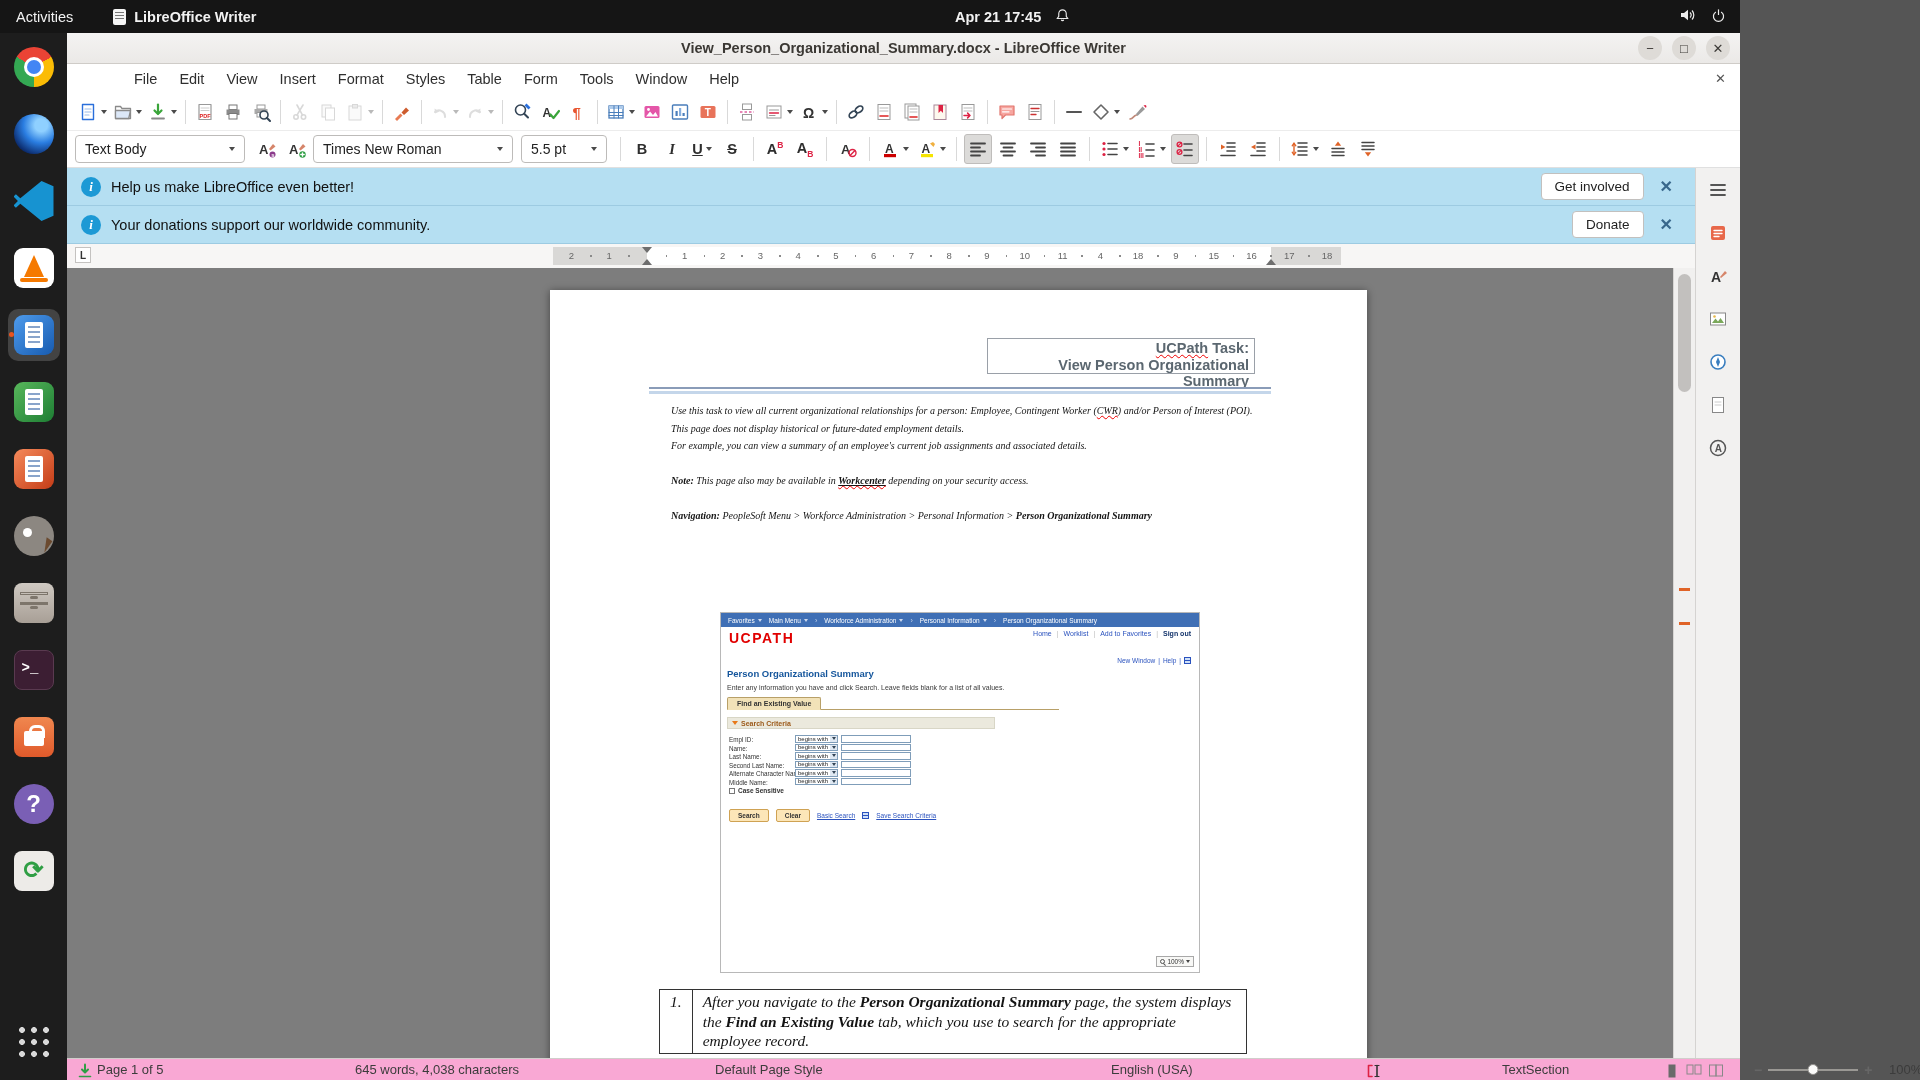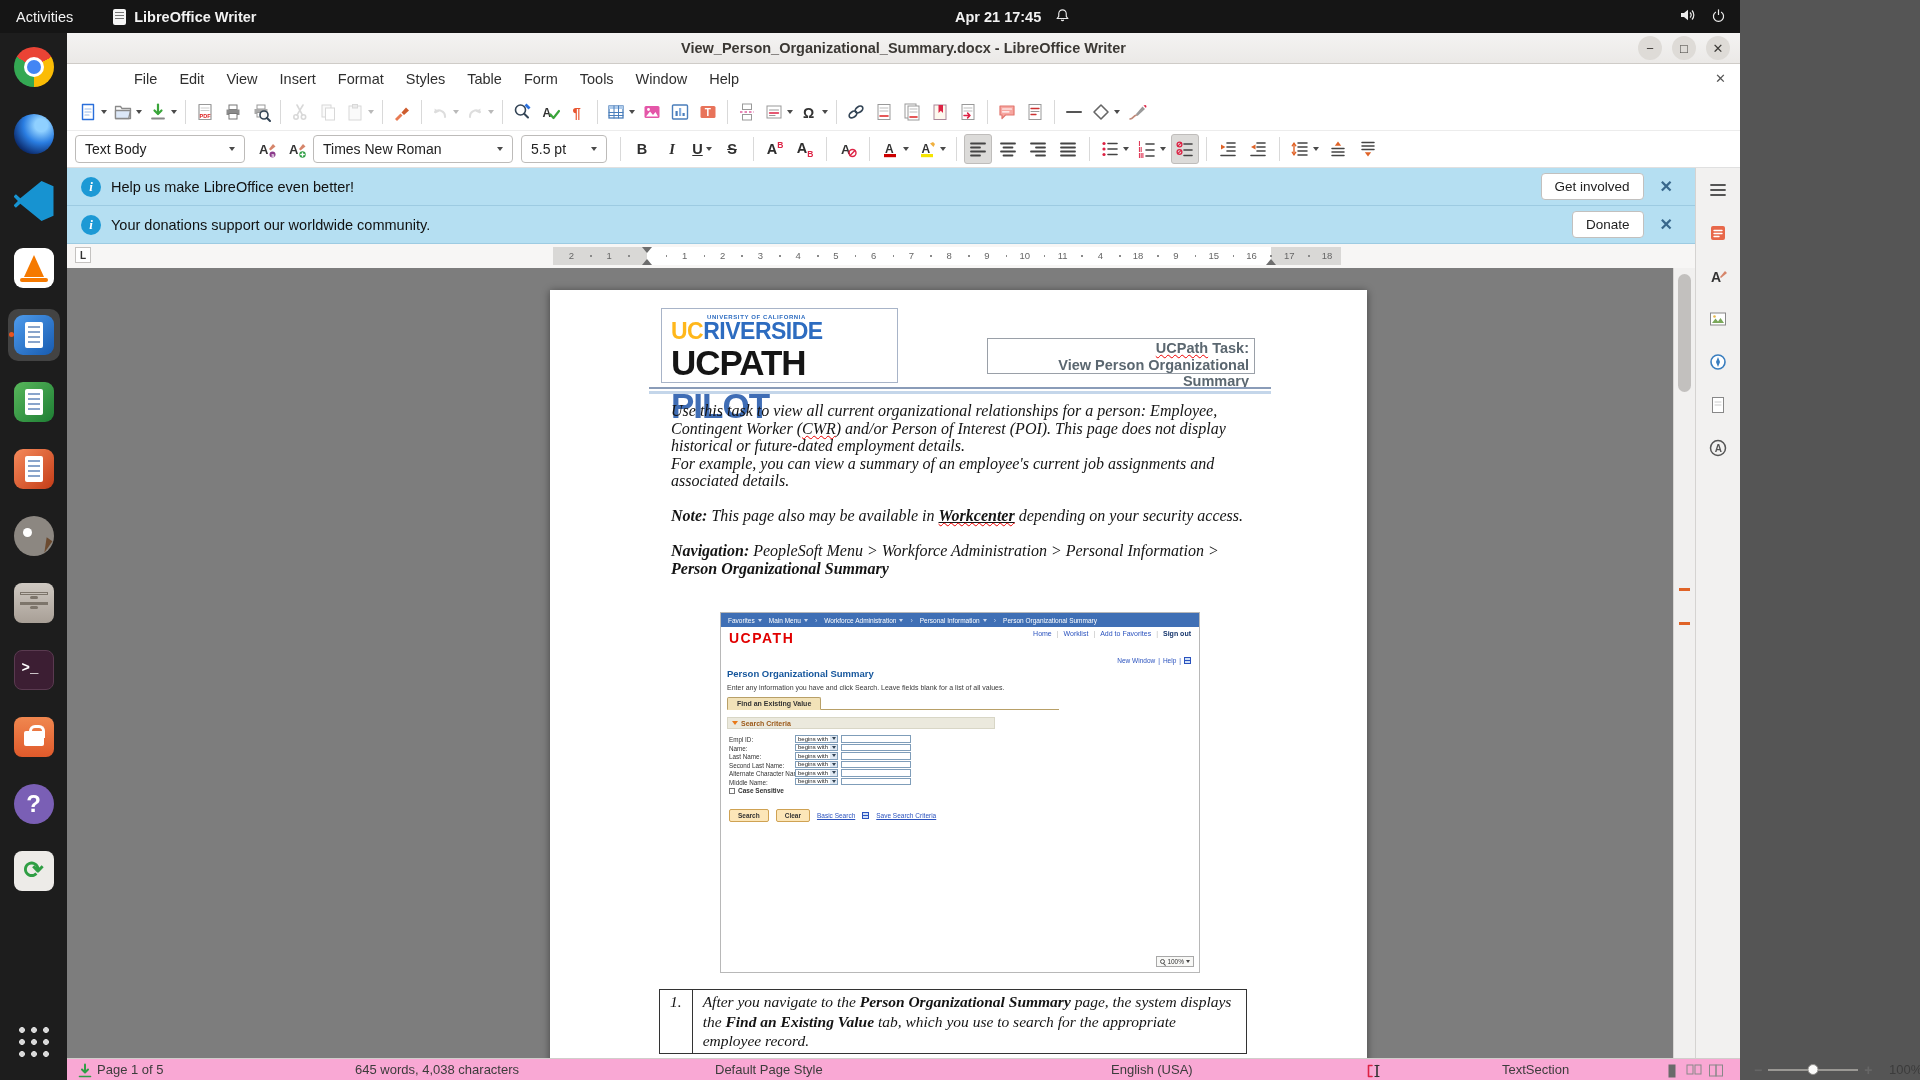--- a/index.html
+++ b/index.html
@@ -121,21 +121,21 @@
   .logo-riv{color:#2d6cc0;font-size:23px;}
   .logo-row2{line-height:36px;font-weight:700;letter-spacing:-1px;}
   .logo-ucpath{color:#151515;font-size:35px;}
   .logo-pilot{color:#3f6db5;font-size:35px;}
 
   .task-box{position:absolute;left:437px;top:48px;width:268px;height:36px;border:1px solid #9aa0a8;text-align:right;font-size:14.5px;font-weight:700;color:#5b6770;line-height:16.5px;padding:1px 5px;}
   .sp-red{text-decoration-line:underline;text-decoration-style:wavy;text-decoration-color:#e00;text-decoration-thickness:1px;text-decoration-skip-ink:none;}
   .hrule1{position:absolute;left:99px;top:97px;width:622px;height:1.5px;background:#8a9cb8;}
   .hrule2{position:absolute;left:99px;top:101px;width:622px;height:3px;background:#c4d6ea;}
 
-  .doc-text{position:absolute;left:121px;top:112px;width:588px;font-family:"Liberation Serif",serif;font-style:italic;font-size:16px;line-height:17.5px;color:#141414;}
+  .doc-text{position:absolute;left:121px;top:112px;width:588px;font-family:"Liberation Serif",serif;font-style:italic;font-size:10px;line-height:17.5px;color:#141414;}
   .doc-text .gap{margin-top:17.5px;}
   .b{font-weight:700;}
   .note-link{font-weight:700;text-decoration:underline;}
 
   .shot{position:absolute;left:170px;top:322px;width:480px;height:361px;border:1px solid #b8b8b8;background:#fff;overflow:hidden;font-family:"Liberation Sans",sans-serif;font-style:normal;}
   .ps-nav{position:absolute;left:0;top:0;right:0;height:14px;background:#3f6fb5;color:#fff;font-size:6.5px;display:flex;align-items:center;gap:7px;padding-left:7px;}
   .ps-crumb{display:flex;align-items:center;gap:2px;}
   .ps-ccar{width:0;height:0;border-left:2.5px solid transparent;border-right:2.5px solid transparent;border-top:3px solid #cdd9ee;margin-left:1px;}
   .ps-csep{color:#c3d2ea;font-size:7px;}
   .ps-hlinks{position:absolute;top:17px;right:8px;font-size:7px;color:#2a52be;display:flex;gap:5px;align-items:center;}
@@ -896,25 +896,20 @@
                 <span class="rdot" style="left: 755.15px;"></span>
                 <span class="mk-top" style="left: 94px;"></span>
                 <span class="mk-bot" style="left: 94px;"></span>
                 <span class="mk-bot" style="left: 718.126px;"></span>
               </div>
           </div>
 
           <div class="docarea">
             <div class="page">
 
-              <div class="logo-box">
-                <div class="logo-univ">UNIVERSITY OF CALIFORNIA</div>
-                <div class="logo-row1"><span class="logo-uc">UC</span><span class="logo-riv">RIVERSIDE</span></div>
-                <div class="logo-row2"><span class="logo-ucpath">UCPATH</span> <span class="logo-pilot">PILOT</span></div>
-              </div>
 
               <div class="task-box">
                 <div><span class="sp-red">UCPath</span><span> Task:</span></div>
                 <div>View Person Organizational Summary</div>
               </div>
 
               <div class="hrule1"></div>
               <div class="hrule2"></div>
 
               <div class="doc-text">

